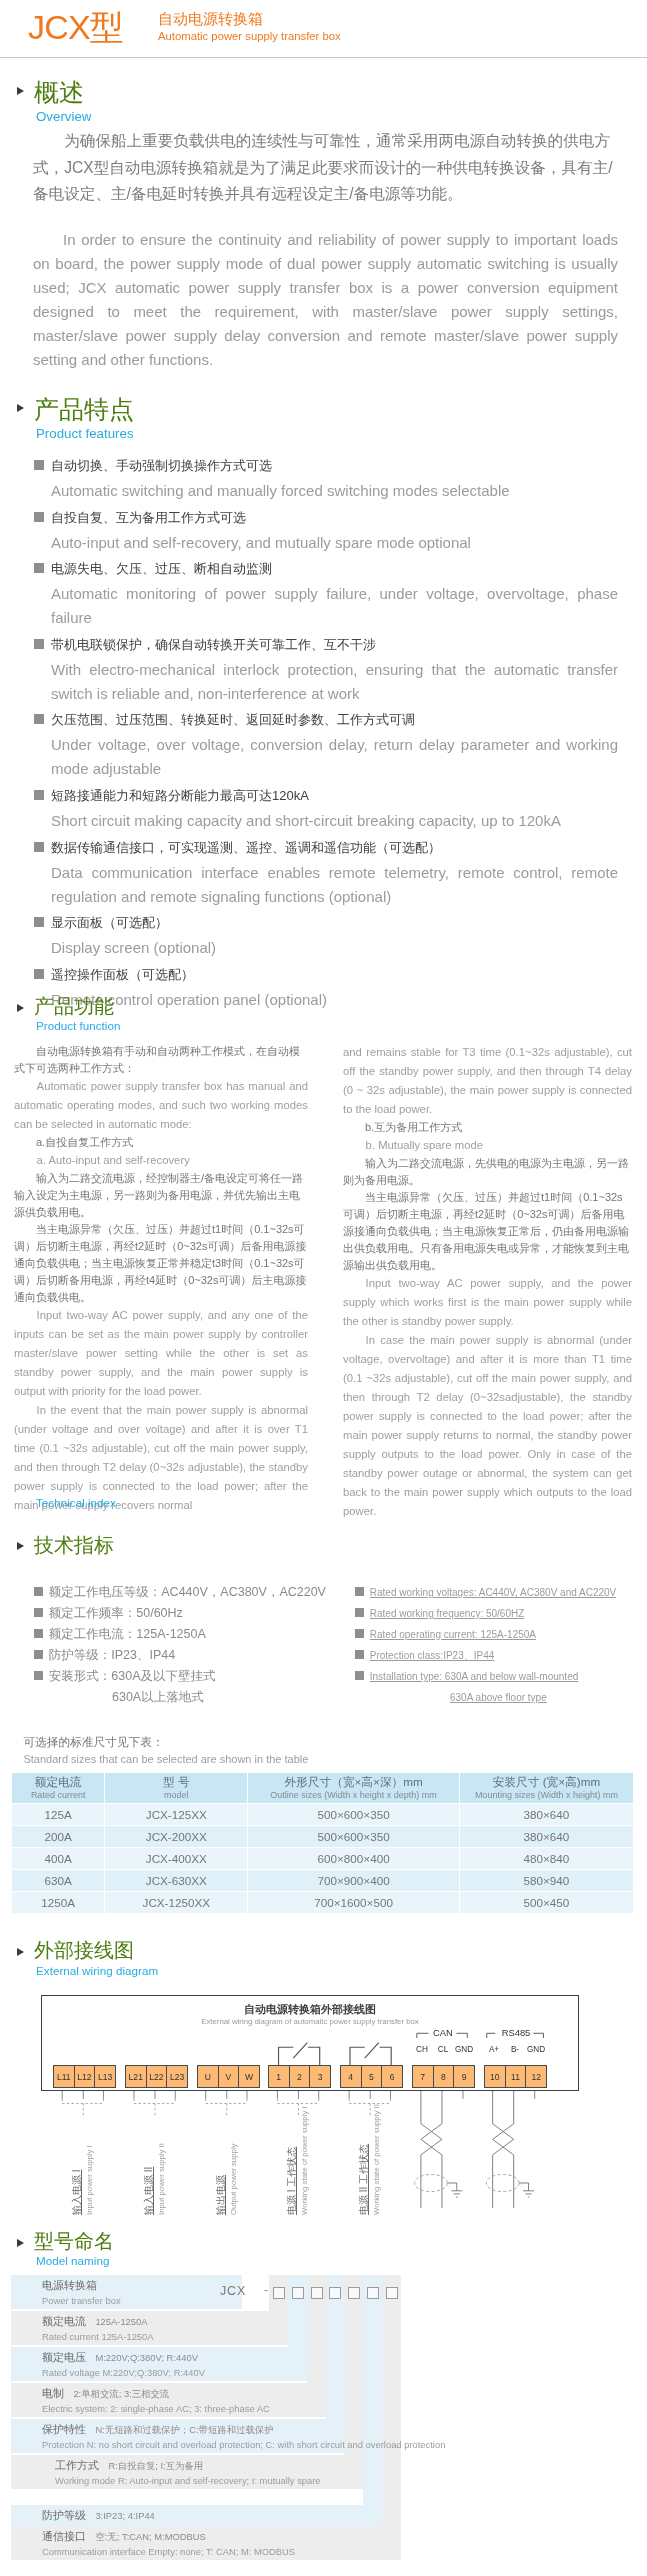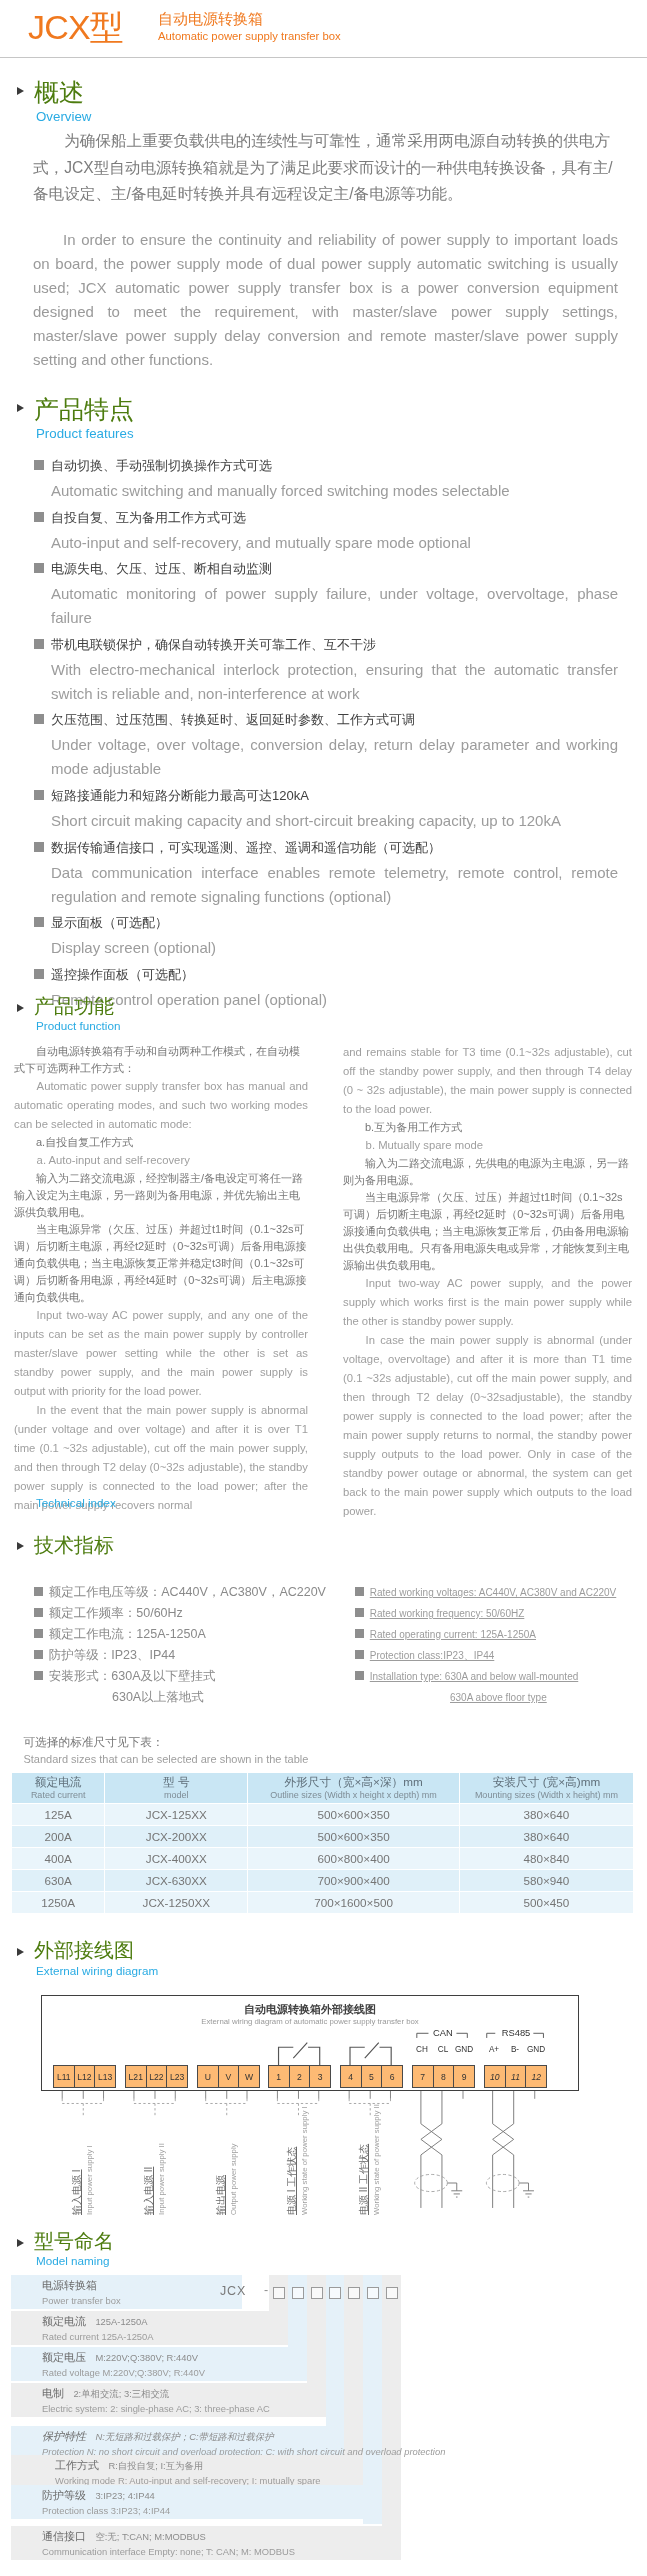--- a/index.html
+++ b/index.html
@@ -291,21 +291,21 @@
     <div class="tgroup" style="left:298px;">
       <div class="tcell">4</div>
       <div class="tcell">5</div>
       <div class="tcell">6</div>
     </div>
     <div class="tgroup" style="left:370px;">
       <div class="tcell">7</div>
       <div class="tcell">8</div>
       <div class="tcell">9</div>
     </div>
-    <div class="tgroup" style="left:442px;font-style:italic;">
+    <div class="tgroup" style="left:442px;">
       <div class="tcell">10</div>
       <div class="tcell">11</div>
       <div class="tcell">12</div>
     </div>
   </div>
 
   <svg class="under-svg" width="536" height="131" viewBox="0 0 687 168">
     <g stroke="#808080" stroke-width="1.2" fill="none">
       <path d="M27,0 V10 M54,0 V10 M80,0 V10 M119,0 V10 M146,0 V10 M172,0 V10 M211,0 V10 M238,0 V10 M264,0 V10 M303,0 V10 M330,0 V10 M356,0 V10 M395,0 V10 M422,0 V10 M448,0 V10 M541,0 V10 M633,0 V10"></path>
     </g>
@@ -356,29 +356,29 @@
       <div class="n-en"><span>Rated current</span> <span>125A-1250A</span></div>
     </div>
     <div class="nrow" style="top:72px;width:296px;background:#e5f1f9;">
       <div class="n-line1"><span class="n-cn-label">额定电压</span><span class="n-cn-value">M:220V;Q:380V; R:440V</span></div>
       <div class="n-en"><span>Rated voltage</span> <span>M:220V;Q:380V; R:440V</span></div>
     </div>
     <div class="nrow" style="top:108px;width:315px;background:#ededed;">
       <div class="n-line1"><span class="n-cn-label">电制</span><span class="n-cn-value">2:单相交流; 3:三相交流</span></div>
       <div class="n-en"><span>Electric system:</span> <span>2: single-phase AC; 3: three-phase AC</span></div>
     </div>
-    <div class="nrow" style="top:151px;width:333px;background:#e5f1f9;font-style:italic;">
+    <div class="nrow" style="top:144px;width:333px;background:#e5f1f9;">
       <div class="n-line1"><span class="n-cn-label">保护特性</span><span class="n-cn-value">N:无短路和过载保护；C:带短路和过载保护</span></div>
       <div class="n-en"><span>Protection</span> <span>N: no short circuit and overload protection; C: with short circuit and overload protection</span></div>
     </div>
     <div class="nrow" style="top:180px;width:352px;background:#ededed;padding-left:44px;">
       <div class="n-line1"><span class="n-cn-label">工作方式</span><span class="n-cn-value">R:自投自复; I:互为备用</span></div>
       <div class="n-en"><span>Working mode</span> <span>R: Auto-input and self-recovery; I: mutually spare</span></div>
     </div>
-    <div class="nrow" style="top:210px;width:371px;background:#e5f1f9;">
+    <div class="nrow" style="top:230px;width:371px;background:#e5f1f9;">
       <div class="n-line1"><span class="n-cn-label">防护等级</span><span class="n-cn-value">3:IP23; 4:IP44</span></div>
       <div class="n-en"><span>Protection class</span> <span>3:IP23; 4:IP44</span></div>
     </div>
     <div class="nrow" style="top:251px;width:390px;background:#ededed;">
       <div class="n-line1"><span class="n-cn-label">通信接口</span><span class="n-cn-value">空:无; T:CAN; M:MODBUS</span></div>
       <div class="n-en"><span>Communication interface</span> <span>Empty: none; T: CAN; M: MODBUS</span></div>
     </div>
 
     <span class="n-prefix">JCX</span>
     <span class="n-dash">-</span>

